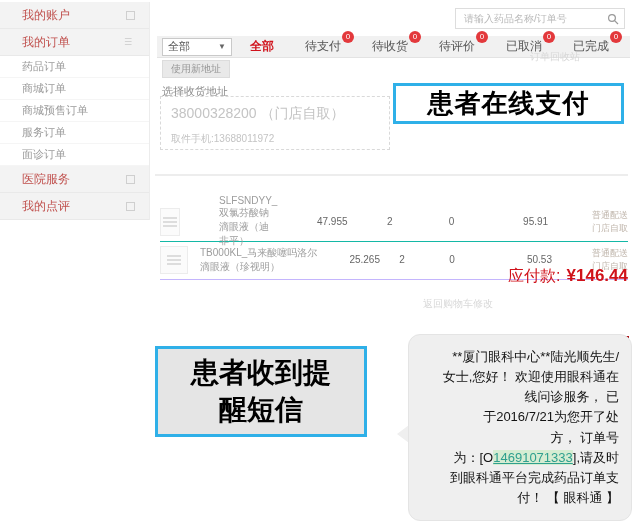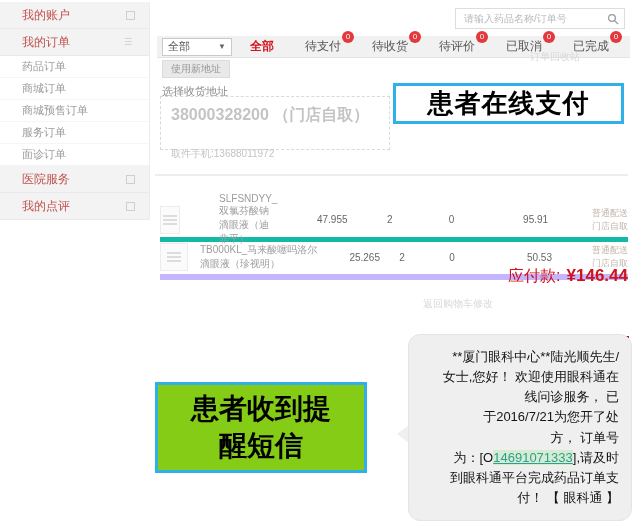--- a/index.html
+++ b/index.html
@@ -41,61 +41,61 @@
            background:#e3393c; color:#fff; font-size:8px; line-height:12px; text-align:center; }
 
   .recycle { position:absolute; left:375px; top:50px; font-size:10px; color:#d8d8d8; cursor:pointer; }
 
   .new-addr-btn { position:absolute; left:7px; top:60px; width:68px; height:18px; background:#e9e9e9;
                   border:1px solid #dcdcdc; color:#979797; font-size:10px; text-align:center;
                   line-height:16px; cursor:pointer; }
   .addr-label { position:absolute; left:7px; top:84px; font-size:11px; color:#8a8a8a; }
   .addr-card { position:absolute; left:5px; top:96px; width:230px; height:54px;
                border:1px dashed #d9d9d9; background:#fff; padding:8px 10px; cursor:pointer; }
-  .addr-card .l1 { font-size:16px; color:#c4c4c4; margin-bottom:21px;font-weight:bold; }
+  .addr-card .l1 { font-size:14px; color:#c4c4c4; margin-bottom:9px; }
   .addr-card .l2 { font-size:10px; color:#c4c4c4; }
 
   .pay-callout { position:absolute; left:238px; top:83px; width:231px; height:41px;
                  border:3px solid #2fb0e8; background:#fff; display:flex; align-items:center;
                  justify-content:center; font-size:26px; color:#000; font-weight:600; letter-spacing:1px; }
 
   .divider { position:absolute; left:0; top:174px; width:473px; height:2px; background:#ededed; }
 
   .thead { position:absolute; left:5px; top:185px; width:468px; display:flex; align-items:center;
            font-size:10px; color:#666; padding-bottom:7px; border-bottom:1px solid #ededed; }
   .col-name { flex:1; text-align:left; }
   .col-price { width:62px; text-align:right; }
   .col-qty { width:44px; text-align:center; }
   .col-disc { width:56px; text-align:center; }
   .col-sub { width:72px; text-align:right; }
   .col-del { width:76px; text-align:right; }
 
   .trow { position:absolute; left:5px; width:468px; height:40px; display:flex; align-items:center;
           font-size:10px; color:#666; }
-  .trow.r1 { top:202px; border-bottom:5px solid #14b8a6;gap:27px; }
-  .trow.r2 { top:240px; border-bottom:6px solid #c4b5fd; }
+  .trow.r1 { top:202px; border-bottom:1px solid #14b8a6;gap:27px; }
+  .trow.r2 { top:240px; border-bottom:1px solid #c4b5fd; }
   .thumb { width:28px; height:28px; border:1px solid #ececec; background:#fbfbfb; margin-right:12px;
            display:flex; flex-direction:column; align-items:center; justify-content:center; gap:2px; }
   .thumb i { display:block; width:14px; height:2px; background:#ddd; }
   .pname { flex:1; color:#9c9c9c; font-size:10px; }
   .del { font-size:9px; color:#c0b6ac; line-height:1.4; }
 
   .totals { position:absolute; right:4px; top:266px; display:flex; align-items:baseline; gap:6px; }
   .pay-label { font-size:16px; color:#d0121b; }
   .pay-amount { font-size:17px; color:#d0121b; font-weight:bold; }
   .note { position:absolute; left:268px; top:297px; font-size:10px; color:#d8d8d8; }
   .submit-btn { position:absolute; right:3px; top:288px; width:96px; height:22px; background:#c3151c;
                 color:#fff; font-size:12px; font-weight:bold; text-align:center; line-height:22px;
                 cursor:pointer; border:1px solid #a91318;margin-top:48px; }
 
   
   .sms-callout { position:absolute; left:155px; top:346px; width:212px; height:91px;
-                 border:3px solid #2fb0e8; background:#84cc16; display:flex; align-items:center;
+                 border:3px solid #2fb0e8; background:#e5e5e5; display:flex; align-items:center;
                  justify-content:center; text-align:center; font-size:28px; font-weight:600;
-                 color:#000; line-height:1.3; padding:0 22px;margin-top:36px; }
+                 color:#000; line-height:1.3; padding:0 22px; }
   .sms-bubble { position:absolute; left:408px; top:334px; width:224px; background:#efefef;
                 border:1px solid #e4e4e4; border-radius:12px; padding:12px; font-size:13px;
                 color:#141414; line-height:1.55; font-weight:500;text-align:right; }
   .sms-text { white-space:pre-wrap; word-break:break-all; }
   .sms-tail { position:absolute; left:397px; top:425px; width:0; height:0;
               border-top:9px solid transparent; border-bottom:9px solid transparent;
               border-right:12px solid #efefef; }
   .sms-link { color:#2fa08e; text-decoration:underline; background:#d6ecd2; }
 </style>
 </head>

